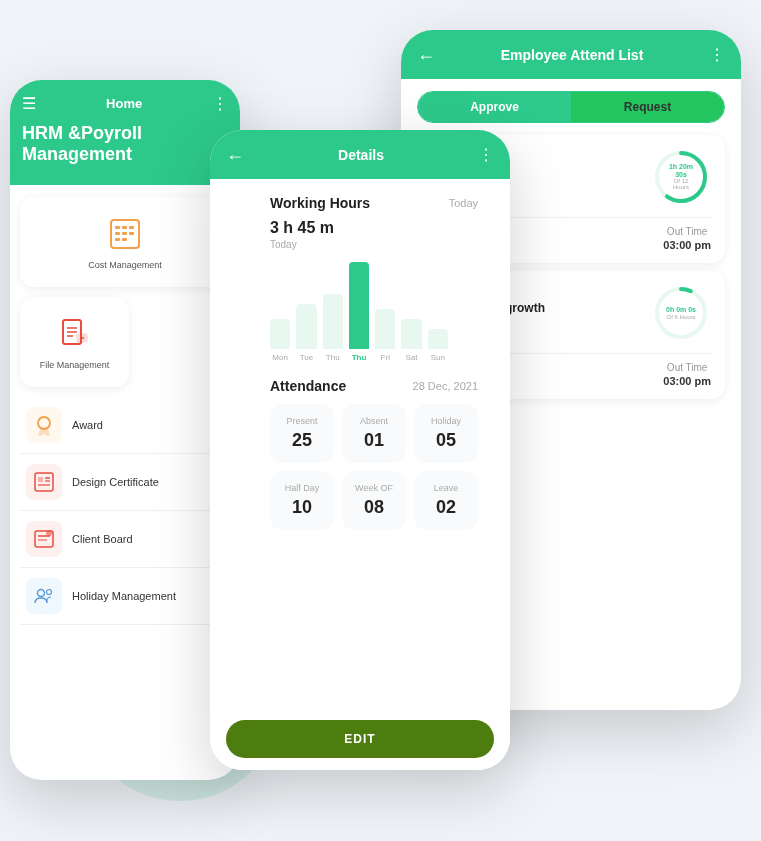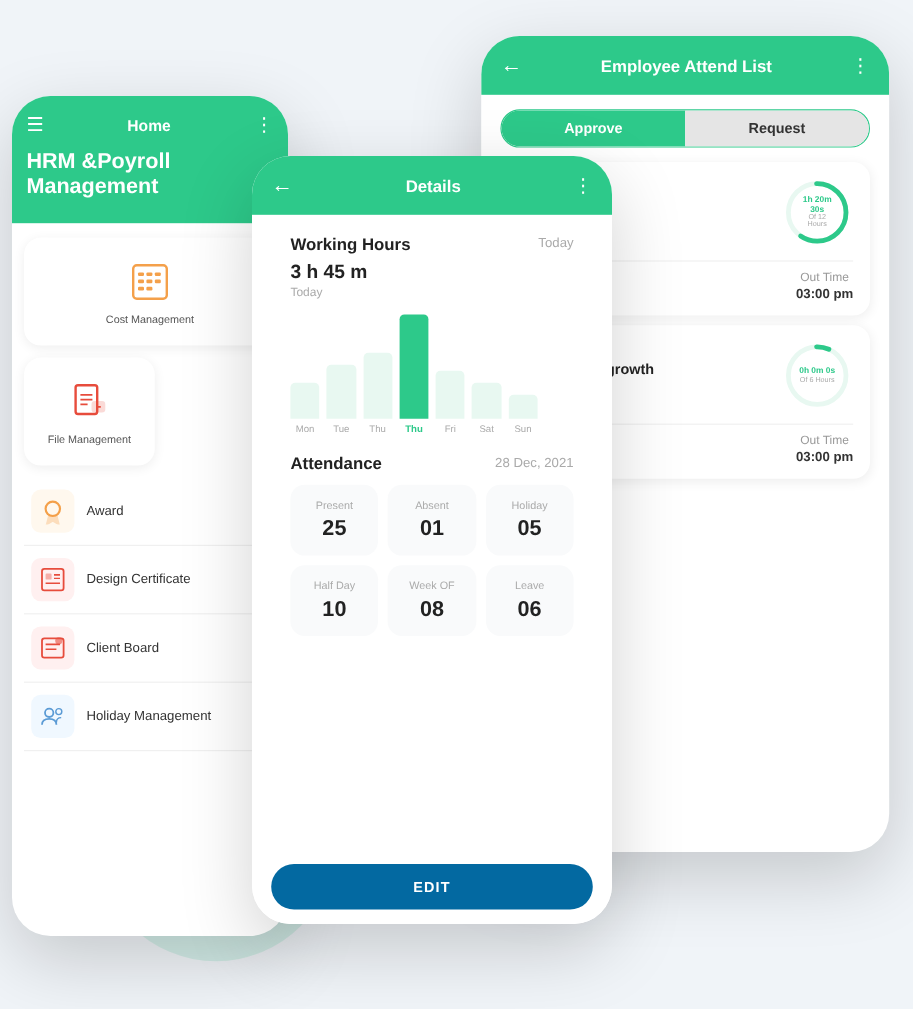--- a/index.html
+++ b/index.html
@@ -171,21 +171,21 @@
       font-weight: 600;
       cursor: pointer;
     }
 
     .attend-tab.active {
       background: #2dc98a;
       color: #fff;
     }
 
     .attend-tab.inactive {
-      background: #e5e5e5;
+      background: #22c55e;
       color: #333;
     }
 
     .employee-card {
       margin: 8px 16px;
       border-radius: 14px;
       background: #fff;
       box-shadow: 0 2px 10px rgba(0,0,0,0.07);
       padding: 12px 14px;
     }
@@ -298,20 +298,21 @@
     .details-title {
       font-size: 14px;
       font-weight: 600;
       color: #fff;
     }
 
     .details-body {
       padding: 16px 32px;
       overflow-y: auto;
       height: calc(100% - 60px);
+      margin-left: 28px;
     }
 
     .working-hours-section {}
 
     .section-header {
       display: flex;
       justify-content: space-between;
       align-items: center;
       margin-bottom: 8px;
     }
@@ -424,21 +425,21 @@
       left: 0;
       right: 0;
       display: flex;
       gap: 12px;
       padding: 12px 16px;
       background: #fff;
     }
 
     .btn-edit {
       flex: 1;
-      background: #0369a1;
+      background: #4d7c0f;
       color: #fff;
       border: none;
       border-radius: 25px;
       padding: 12px;
       font-size: 12px;
       font-weight: 700;
       letter-spacing: 1px;
       cursor: pointer;
     }
 
@@ -739,21 +740,21 @@
         <div class="attendance-card">
           <div class="att-label">Half Day</div>
           <div class="att-value">10</div>
         </div>
         <div class="attendance-card">
           <div class="att-label">Week OF</div>
           <div class="att-value">08</div>
         </div>
         <div class="attendance-card">
           <div class="att-label">Leave</div>
-          <div class="att-value">06</div>
+          <div class="att-value">02</div>
         </div>
       </div>
     </div>
 
     <div style="height: 70px;"></div>
   </div>
 
   <div class="details-footer">
     <button class="btn-edit">EDIT</button>
   </div>

